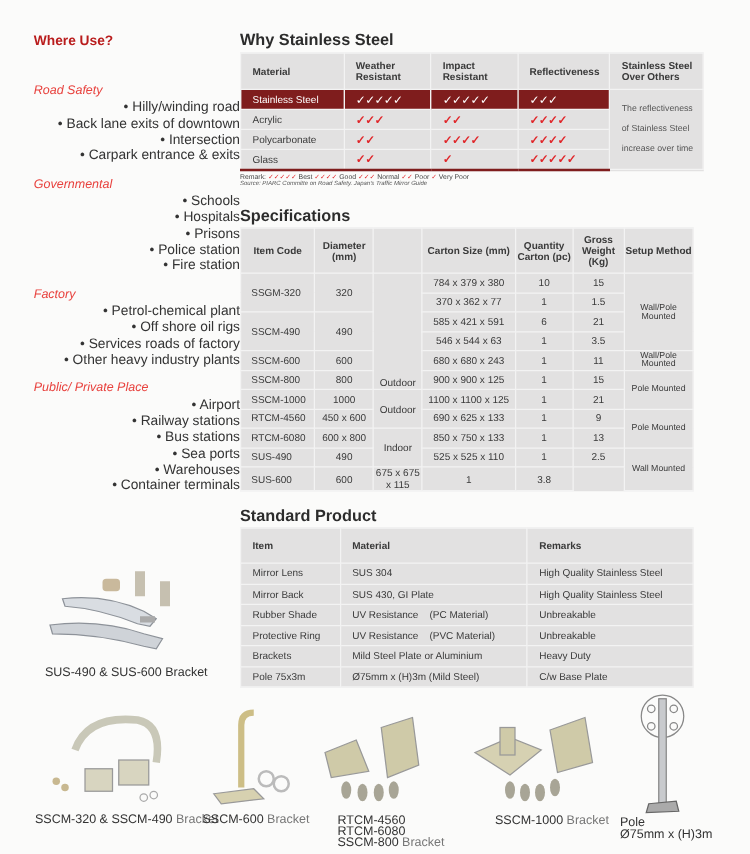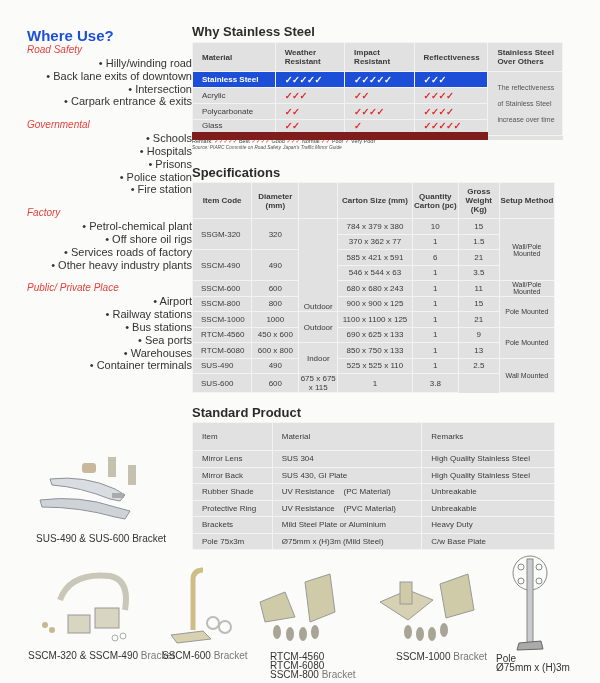--- a/index.html
+++ b/index.html
@@ -1,56 +1,56 @@
 <!DOCTYPE html>
 <html><head>
 <meta charset="utf-8">
 <style>
   * { box-sizing: border-box; margin: 0; padding: 0; }
   html, body { width: 600px; height: 683px; background: #fbfbfa; overflow: hidden; }
   body { font-family: "Liberation Sans", sans-serif; color: #2e2e2e; position: relative; }
 
   
   .left { position: absolute; left: 27px; top: 27px; width: 165px; }
-  .where-title { color: #1d4ed8; font-weight: bold; font-size: 15px; margin-bottom: 0; }
+  .where-title { color: #b91c1c; font-weight: bold; font-size: 11px; margin-bottom: 28px; }
   .cat { margin-bottom: 11px; }
   .cat-title { color: #e8413d; font-style: italic; font-size: 10px; margin-bottom: 2px; }
   .cat ul { list-style: none; }
   .cat li { font-size: 11px; line-height: 12.8px; color: #333; text-align: right; }
   .cat li::before { content: "• "; }
 
   
   .sec-title { position: absolute; left: 192px; font-weight: bold; font-size: 13px; color: #2c2c2c; }
 
   table { border-collapse: collapse; position: absolute; left: 192px; }
   td, th { border: 1px solid #f3f3f3; font-size: 8px; color: #3a3a3a; }
 
   
   .why { top: 42px; width: 371px; background: #e2e1e1; }
   .why th { font-weight: bold; text-align: left; padding: 3px 4px 3px 9px; height: 29px; font-size: 8px; line-height: 9px; }
   .why td { height: 16px; padding: 0 4px 0 9px; }
   .why td.chk { color: #e0262a; font-weight: bold; font-size: 9.5px; letter-spacing: -0.5px; }
-  .why tr.hl td { background: #1d4ed8; color: #fff; font-weight: bold; }
+  .why tr.hl td { background: #7f1d1d; color: #fff; font-weight: normal; }
   .why tr.hl td.chk { color: #fff; }
   .why td.over { font-size: 7px; line-height: 16px; color: #555; vertical-align: middle; background: #e2e1e1 !important; color: #555 !important; font-weight: normal !important; }
-  .why tr:last-child td { border-bottom: 8px solid #7f1d1d; }
+  .why tr:last-child td { border-bottom: 2px solid #7f1d1d; }
   .remark { position: absolute; left: 192px; top: 138px; font-size: 5.5px; color: #444; }
   .remark .r { color: #e0262a; }
   .source { position: absolute; left: 192px; top: 145px; font-size: 4.8px; font-style: italic; color: #555; }
 
   
   .spec { top: 182px; width: 363px; background: #e2e1e1; }
   .spec th { font-weight: bold; text-align: center; height: 36px; font-size: 8px; line-height: 9px; }
   .spec td { height: 15.5px; text-align: center; font-size: 8px; }
   .spec td.code { text-align: left; padding-left: 8px; }
   .spec td.setup { font-size: 7px; }
 
   
   .std { top: 422px; width: 363px; background: #e2e1e1; }
-  .std th { font-weight: normal; text-align: left; padding-left: 9px; height: 28px; font-size: 8px; }
+  .std th { font-weight: bold; text-align: left; padding-left: 9px; height: 28px; font-size: 8px; }
   .std td { height: 16.5px; padding-left: 9px; font-size: 8px; }
 
   
   .pic { position: absolute; }
   .cap { position: absolute; font-size: 10px; color: #333; line-height: 9px; }
   .cap .light { color: #777; }
 </style>
 </head>
 <body>
 

